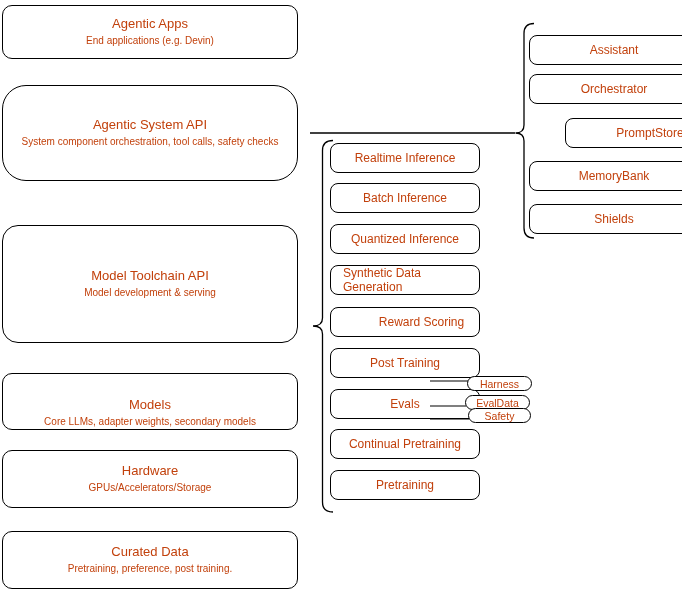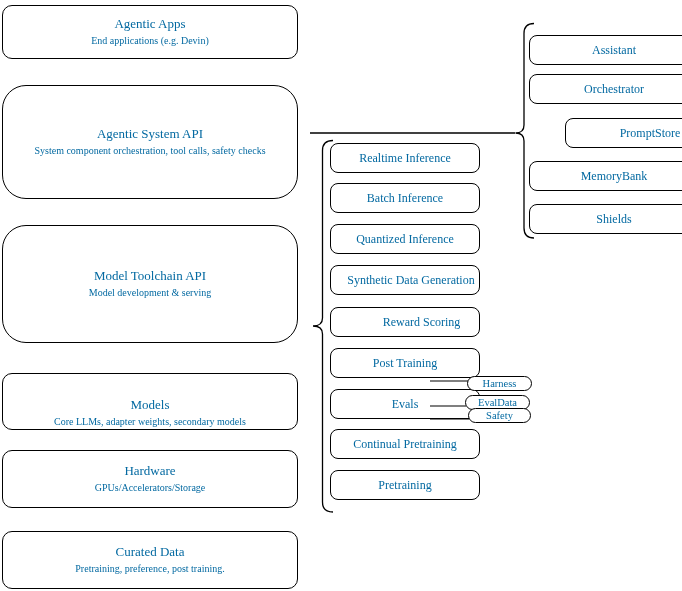--- a/index.html
+++ b/index.html
@@ -1,35 +1,35 @@
 <!DOCTYPE html>
 <html><head>
 <meta charset="utf-8">
 <style>
   html,body{margin:0;padding:0;background:#fff;}
   #canvas{
     position:relative;
     width:682px;height:591px;
     background:#ffffff;
-    font-family:Liberation Serif, serif;
-    color:#0369a1;
+    font-family:Liberation Sans, sans-serif;
+    color:#c2410c;
     overflow:hidden;
   }
   
   .lbox{
     position:absolute;left:2px;width:296px;
     border:1.3px solid #000;background:#fff;
     display:flex;flex-direction:column;align-items:center;justify-content:center;
     text-align:center;box-sizing:border-box;z-index:1;
   }
   .lbox .title{font-size:13px;line-height:16px;}
   .lbox .subtitle{font-size:10px;line-height:14px;margin-top:2px;}
   .lbox.b0{top:5px;height:54px;border-radius:10px;}
-  .lbox.b1{top:85px;height:114px;border-radius:24px;}
-  .lbox.b2{top:225px;height:118px;border-radius:24px;}
+  .lbox.b1{top:85px;height:96px;border-radius:24px;}
+  .lbox.b2{top:225px;height:118px;border-radius:16px;}
   .lbox.b3{top:373px;height:57px;border-radius:10px;justify-content:flex-end;}
   .lbox.b4{top:450px;height:58px;border-radius:10px;}
   .lbox.b5{top:531px;height:58px;border-radius:10px;}
   
   .mbox{
     position:absolute;left:330px;width:150px;height:30px;
     border:1.3px solid #000;border-radius:8px;background:#fff;
     display:flex;align-items:center;justify-content:center;
     font-size:12px;box-sizing:border-box;z-index:1;
   }

